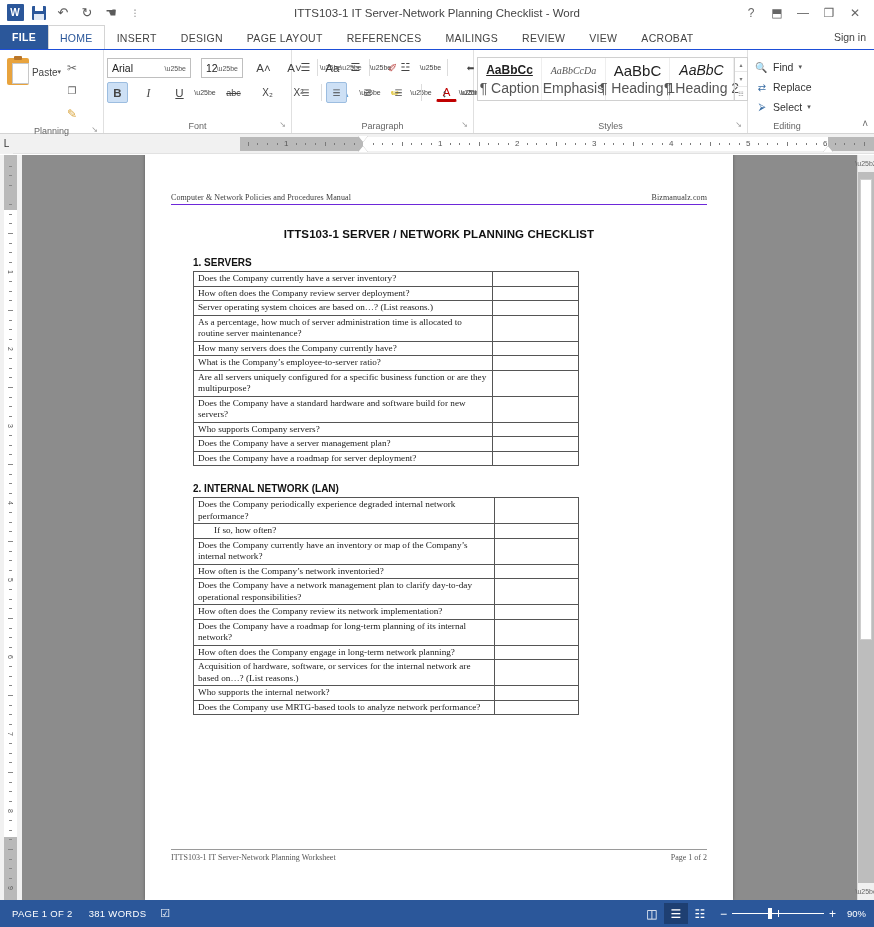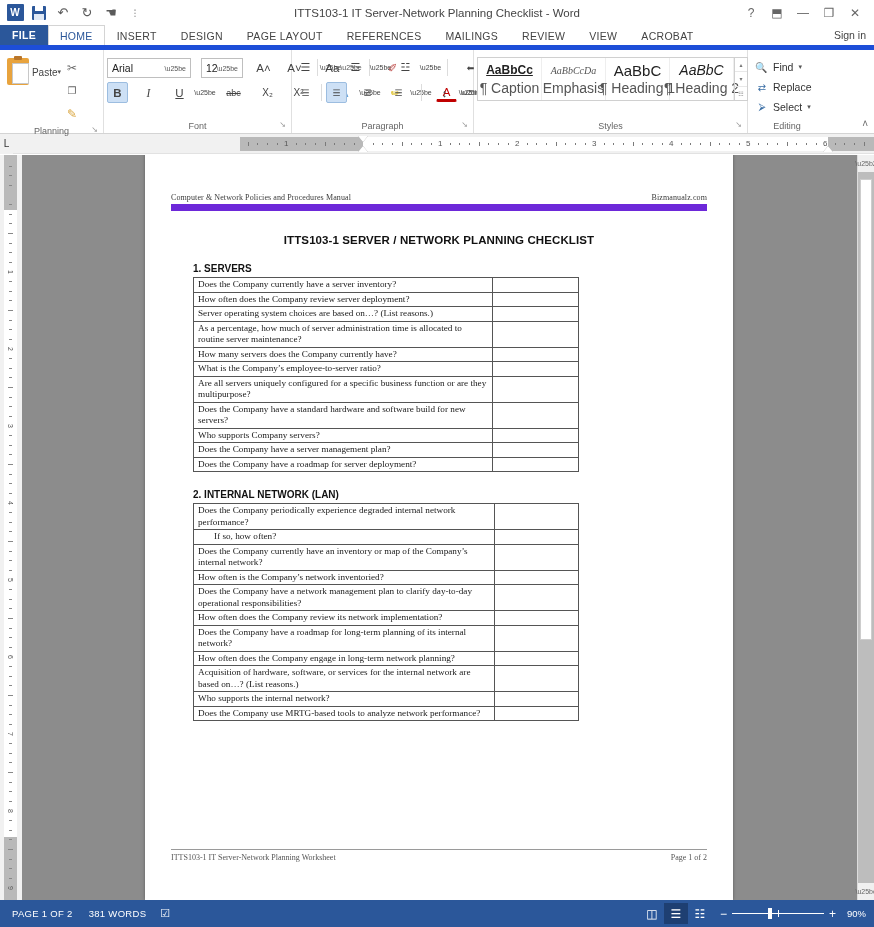--- a/index.html
+++ b/index.html
@@ -49,21 +49,21 @@
     padding-right: 6px; gap: 0px;
   }
   .wc {
     width: 26px; height: 22px; display: flex; align-items: center; justify-content: center;
     font-size: 12px; color: #666;
   }
 
   
   .tabstrip {
     height: 25px; display: flex; align-items: stretch;
-    background: #fff; border-bottom: 5px solid #1d4ed8;
+    background: #fff; border-bottom: 1px solid #1d4ed8;
     position: relative;
   }
   .tab-file {
     background: #2b579a; color: #fff; font-size: 10.5px; font-weight: bold;
     padding: 0 12px; display: flex; align-items: center; letter-spacing: .3px;
   }
   .tab {
     font-size: 10.5px; color: #444; padding: 0 11px;
     display: flex; align-items: center; letter-spacing: .3px;
     border: 1px solid transparent; border-bottom: none;
@@ -232,21 +232,21 @@
     position:absolute; left:2px; right:2px; background:#fff;
     border:1px solid #cdcdcd;
   }
   .vs-track-bottom { position:absolute; left:0; right:0; background:#bdbdbd; }
 
   
   .doc-inner { padding: 48px 26px 0 26px; position:relative; height:100%; }
   .doc-header {
     display:flex; justify-content:space-between; align-items:flex-end;
     font-family:"Liberation Serif", serif; font-size:8px; color:#3a3a3a;
-    border-bottom:7px solid #6d28d9; padding-bottom:2px; letter-spacing:.1px;
+    border-bottom:1px solid #6d28d9; padding-bottom:2px; letter-spacing:.1px;
   }
   .doc-title {
     text-align:center; font-weight:bold; font-size:11.5px; color:#111;
     margin-top:23px; letter-spacing:.1px;
   }
   .sec-head {
     font-weight:bold; font-size:10px; color:#111; margin-top:17px; margin-bottom:3px;
     padding-left:22px;
   }
   table.qt {

